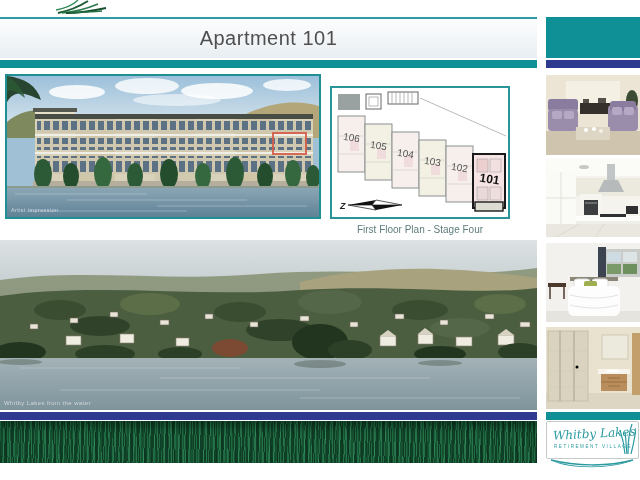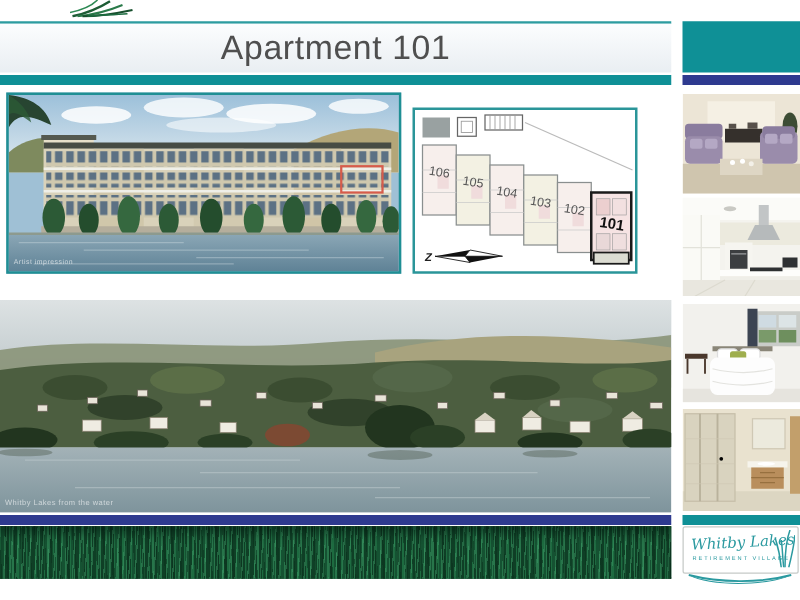--- a/index.html
+++ b/index.html
@@ -5,21 +5,21 @@
   html,body{margin:0;padding:0;background:#fff;}
   .page{position:relative;width:640px;height:480px;background:#ffffff;overflow:hidden;
         font-family:"Liberation Sans",sans-serif;}
   .abs{position:absolute;}
 
   
   .topline{left:0;top:17px;width:537px;height:2px;background:#2d9ca0;}
   .header-bar{left:0;top:19px;width:537px;height:39px;
       background:linear-gradient(#fcfdfe,#e9eef2);
       display:flex;align-items:center;justify-content:center;}
-  .header-title{font-size:27px;color:#4f4f4f;letter-spacing:.5px;text-align:right;}
+  .header-title{font-size:20px;color:#4f4f4f;letter-spacing:.5px;text-align:right;}
   .header-block{left:546px;top:17px;width:94px;height:41px;background:#0f9096;}
   .stripe-teal-top{left:0;top:60px;width:537px;height:8px;background:#0f9096;}
   .stripe-navy-topright{left:546px;top:60px;width:94px;height:8px;background:#2e3a8f;}
 
   .sprig{left:56px;top:0;width:52px;height:14px;}
 
   
   .render{left:5px;top:74px;width:312px;height:141px;border:2px solid #1f8f94;background:#9fc0d5;}
   .render svg{display:block;}
   .watermark{position:absolute;left:4px;bottom:4px;font-size:5.5px;color:rgba(255,255,255,.65);
@@ -207,20 +207,21 @@
 
       <g>
         <text x="8" y="121" font-size="9" font-weight="bold" font-style="italic" fill="#222">Z</text>
         <polygon points="16,117 44,112 40,117" fill="#111"></polygon>
         <polygon points="16,117 44,122 40,117" fill="#fff" stroke="#111" stroke-width=".7"></polygon>
         <polygon points="44,112 70,117 40,117" fill="#fff" stroke="#111" stroke-width=".7"></polygon>
         <polygon points="44,122 70,117 40,117" fill="#111"></polygon>
       </g>
     </svg>
   </div>
+  <div class="abs plan-caption">First Floor Plan - Stage Four</div>
 
   <div class="abs photo p-living">
     <svg viewBox="0 0 94 80" width="94" height="80">
       <rect width="94" height="80" fill="#ece5d6"></rect>
       <rect x="20" y="6" width="54" height="32" fill="#f5f0e4"></rect>
       <rect x="0" y="56" width="94" height="24" fill="#cfc5ae"></rect>
       <rect x="34" y="28" width="30" height="11" fill="#35302c"></rect>
       <rect x="37" y="24" width="6" height="4" fill="#57504a"></rect>
         <rect x="52" y="23" width="8" height="5" fill="#57504a"></rect>
       <ellipse cx="86" cy="26" rx="6" ry="11" fill="#3c4c34"></ellipse>

